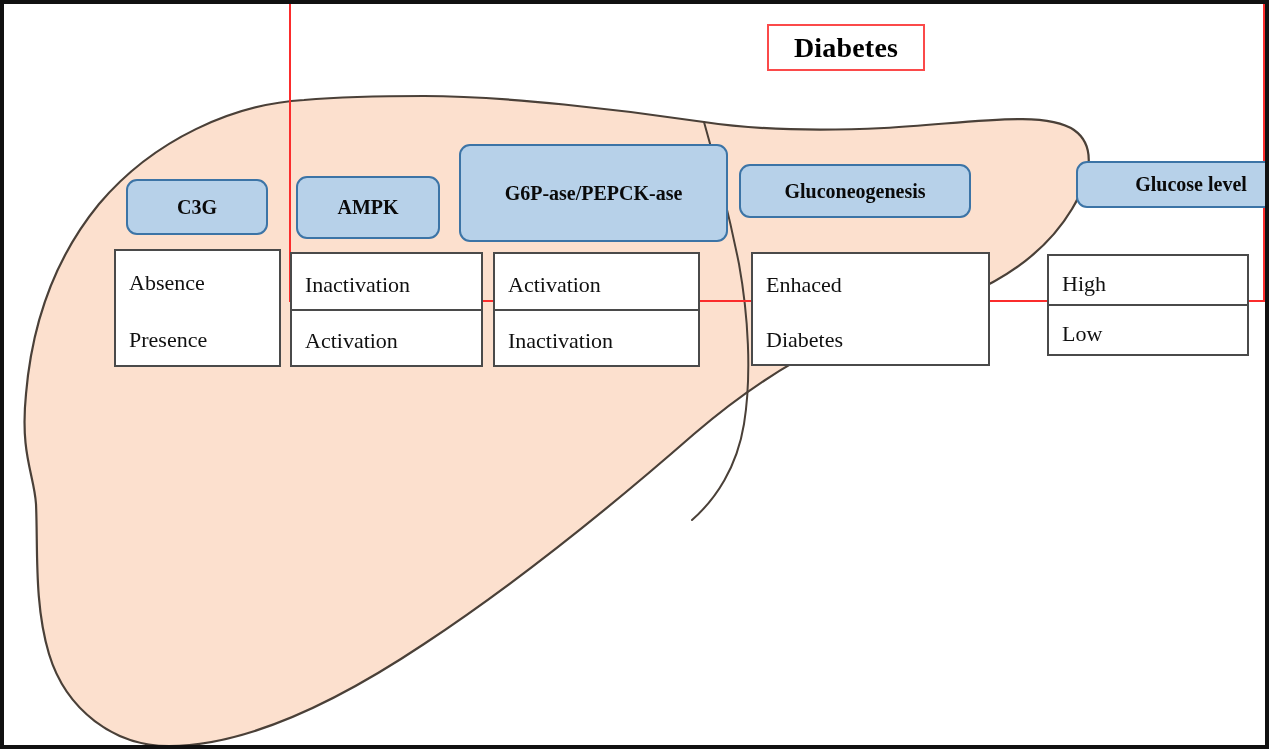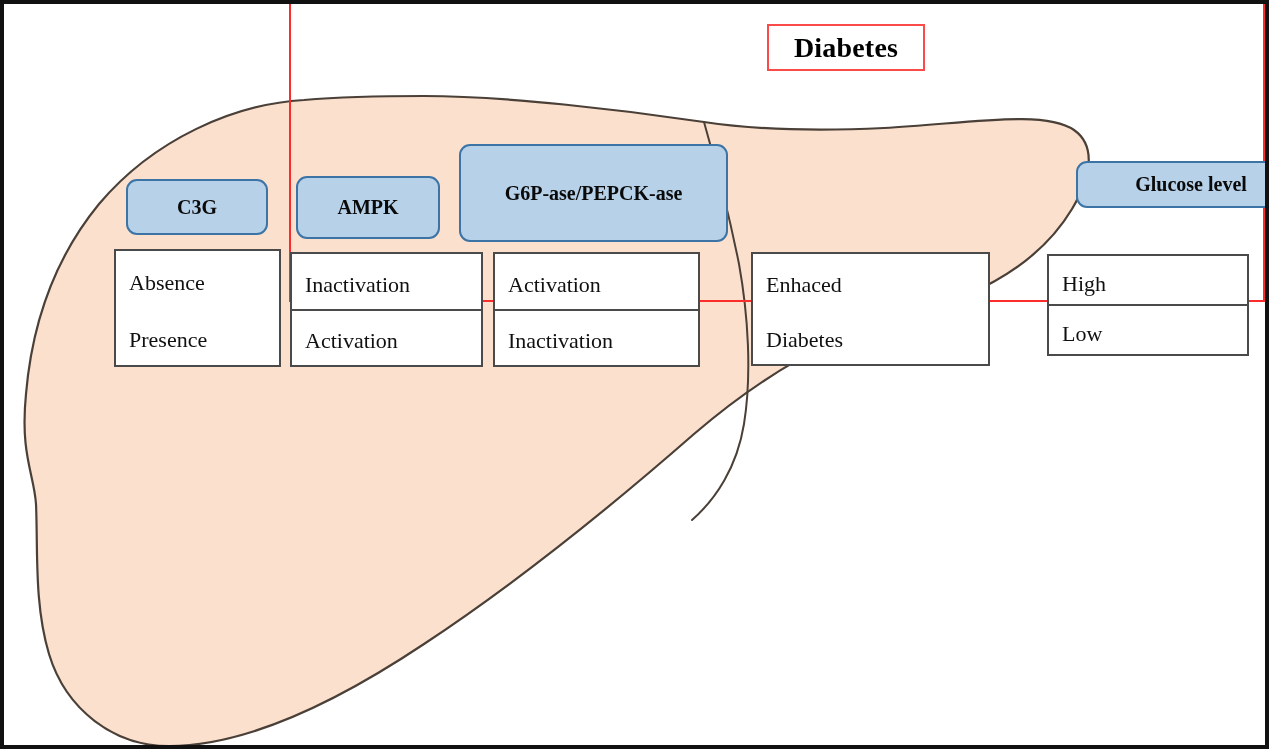--- a/index.html
+++ b/index.html
@@ -161,20 +161,23 @@
   </div>
 
   <div class="pill" style="left:455px; top:140px; width:269px; height:98px;border-radius:11px;">
     <span>G6P-ase/PEPCK-ase</span>
   </div>
   <div class="valuebox divided" style="left:489px; top:248px; width:207px; height:115px;">
     <div class="cell">Activation</div>
     <div class="cell">Inactivation</div>
   </div>
 
+  <div class="pill" style="left:735px; top:160px; width:232px; height:54px;">
+    <span>Gluconeogenesis</span>
+  </div>
   <div class="valuebox" style="left:747px; top:248px; width:239px; height:114px;">
     <div class="cell">Enhaced</div>
     <div class="cell">Diabetes</div>
   </div>
 
   <div class="pill" style="left:1072px; top:157px; width:230px; height:47px;">
     <span>Glucose level</span>
   </div>
   <div class="valuebox divided" style="left:1043px; top:250px; width:202px; height:102px;">
     <div class="cell">High</div>

